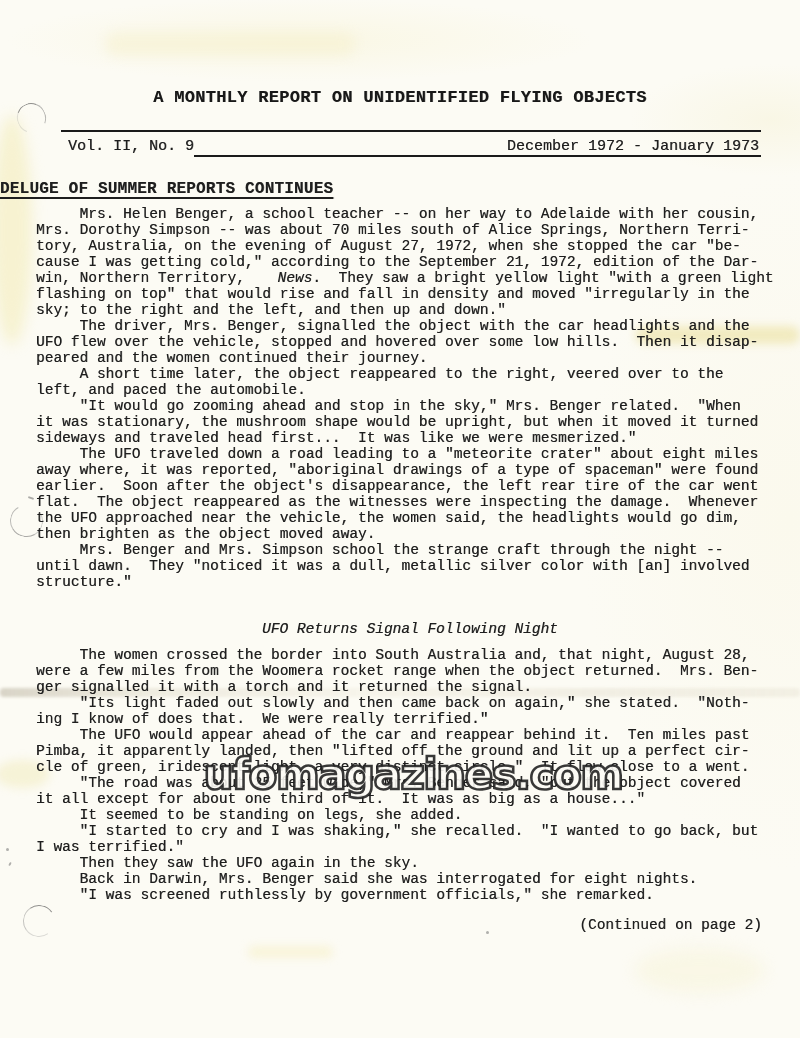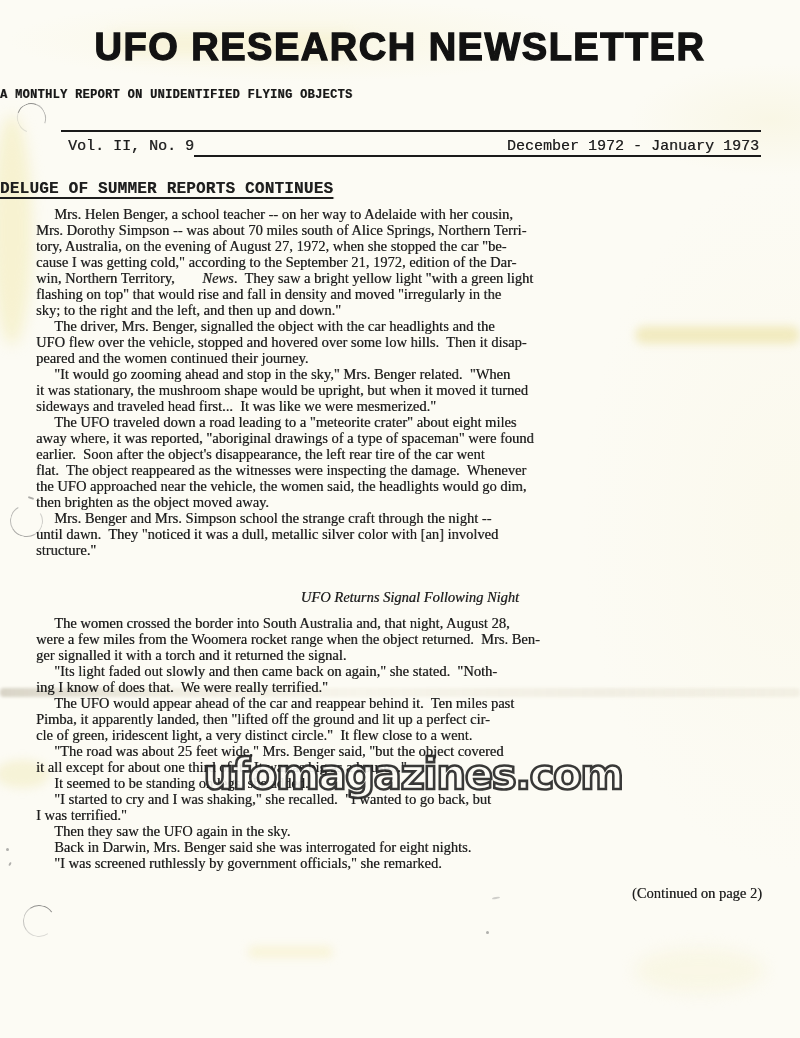--- a/index.html
+++ b/index.html
@@ -19,21 +19,22 @@
   .masthead{
     position:absolute;top:26px;left:0;width:100%;
     text-align:center;
     font-family:"Liberation Sans","DejaVu Sans",sans-serif;
     font-weight:bold;font-size:38px;letter-spacing:1.5px;
     color:#121212;
     -webkit-text-stroke:1.3px #121212;
   }
   .subtitle{
     position:absolute;top:88px;left:0;width:100%;
-    font-size:12px;font-weight:bold;letter-spacing:.3px;
+    text-align:center;
+    font-size:17px;font-weight:bold;letter-spacing:.3px;
     color:#181818;
     text-shadow:.4px 0 0 rgba(0,0,0,.5);
   }
   .vol-band{
     position:absolute;top:130px;left:61px;width:700px;height:25px;
     border-top:2.5px solid #1a1a1a;
   }
   .vol-band .row{
     display:flex;justify-content:space-between;align-items:flex-end;
     height:100%;padding:0 2px 2px 7px;box-sizing:border-box;
@@ -47,21 +48,21 @@
     position:absolute;top:180px;left:0;width:100%;
     font-size:16px;font-weight:bold;letter-spacing:.2px;
     text-decoration:underline;text-underline-offset:4px;text-decoration-thickness:1.5px;
     text-shadow:.3px 0 0 rgba(0,0,0,.5);
   }
   .body-text{
     position:absolute;top:206px;left:36px;width:748px;
     font-size:14.5px;line-height:16px;
     text-shadow:.4px 0 0 rgba(0,0,0,.55);
   }
-  .body-text p{margin:0;white-space:pre-wrap;font-family:Liberation Serif, serif;}
+  .body-text p{margin:0;white-space:pre-wrap;}
   .italic{font-style:italic;margin-left:24px;}
   .subhead{
     margin:31px 0 10px 0 !important;
     text-align:center;font-style:italic;
     white-space:normal !important;
   }
   .continued{
     margin-top:14px !important;
     text-align:right;padding-right:22px;
     white-space:normal !important;
@@ -137,21 +138,20 @@
   <div class="stain stain-bottom2"></div>
   <div class="arc arc1"></div>
   <div class="arc arc2"></div>
   <div class="arc2-tick"></div>
   <div class="arc arc3"></div>
   <div class="speck speck1"></div>
   <div class="speck speck2"></div>
   <div class="speck speck3"></div>
   <div class="speck speck4"></div>
 
-  <div class="masthead">UFO RESEARCH NEWSLETTER</div>
   <div class="subtitle">A MONTHLY REPORT ON UNIDENTIFIED FLYING OBJECTS</div>
 
   <div class="vol-band">
     <div class="row">
       <span>Vol. II, No. 9</span>
       <span>December 1972 - January 1973</span>
     </div>
     <div class="vol-underline"></div>
   </div>
 
@@ -161,20 +161,22 @@
     <p><span>     Mrs. Helen Benger, a school teacher -- on her way to Adelaide with her cousin,
 Mrs. Dorothy Simpson -- was about 70 miles south of Alice Springs, Northern Terri-
 tory, Australia, on the evening of August 27, 1972, when she stopped the car "be-
 cause I was getting cold," according to the September 21, 1972, edition of the Dar-
 win, Northern Territory, </span><span class="italic">News</span><span>.  They saw a bright yellow light "with a green light
 flashing on top" that would rise and fall in density and moved "irregularly in the
 sky; to the right and the left, and then up and down."</span></p>
     <p>     The driver, Mrs. Benger, signalled the object with the car headlights and the
 UFO flew over the vehicle, stopped and hovered over some low hills.  Then it disap-
 peared and the women continued their journey.</p>
+    <p>     A short time later, the object reappeared to the right, veered over to the
+left, and paced the automobile.</p>
     <p>     "It would go zooming ahead and stop in the sky," Mrs. Benger related.  "When
 it was stationary, the mushroom shape would be upright, but when it moved it turned
 sideways and traveled head first...  It was like we were mesmerized."</p>
     <p>     The UFO traveled down a road leading to a "meteorite crater" about eight miles
 away where, it was reported, "aboriginal drawings of a type of spaceman" were found
 earlier.  Soon after the object's disappearance, the left rear tire of the car went
 flat.  The object reappeared as the witnesses were inspecting the damage.  Whenever
 the UFO approached near the vehicle, the women said, the headlights would go dim,
 then brighten as the object moved away.</p>
     <p>     Mrs. Benger and Mrs. Simpson school the strange craft through the night --

